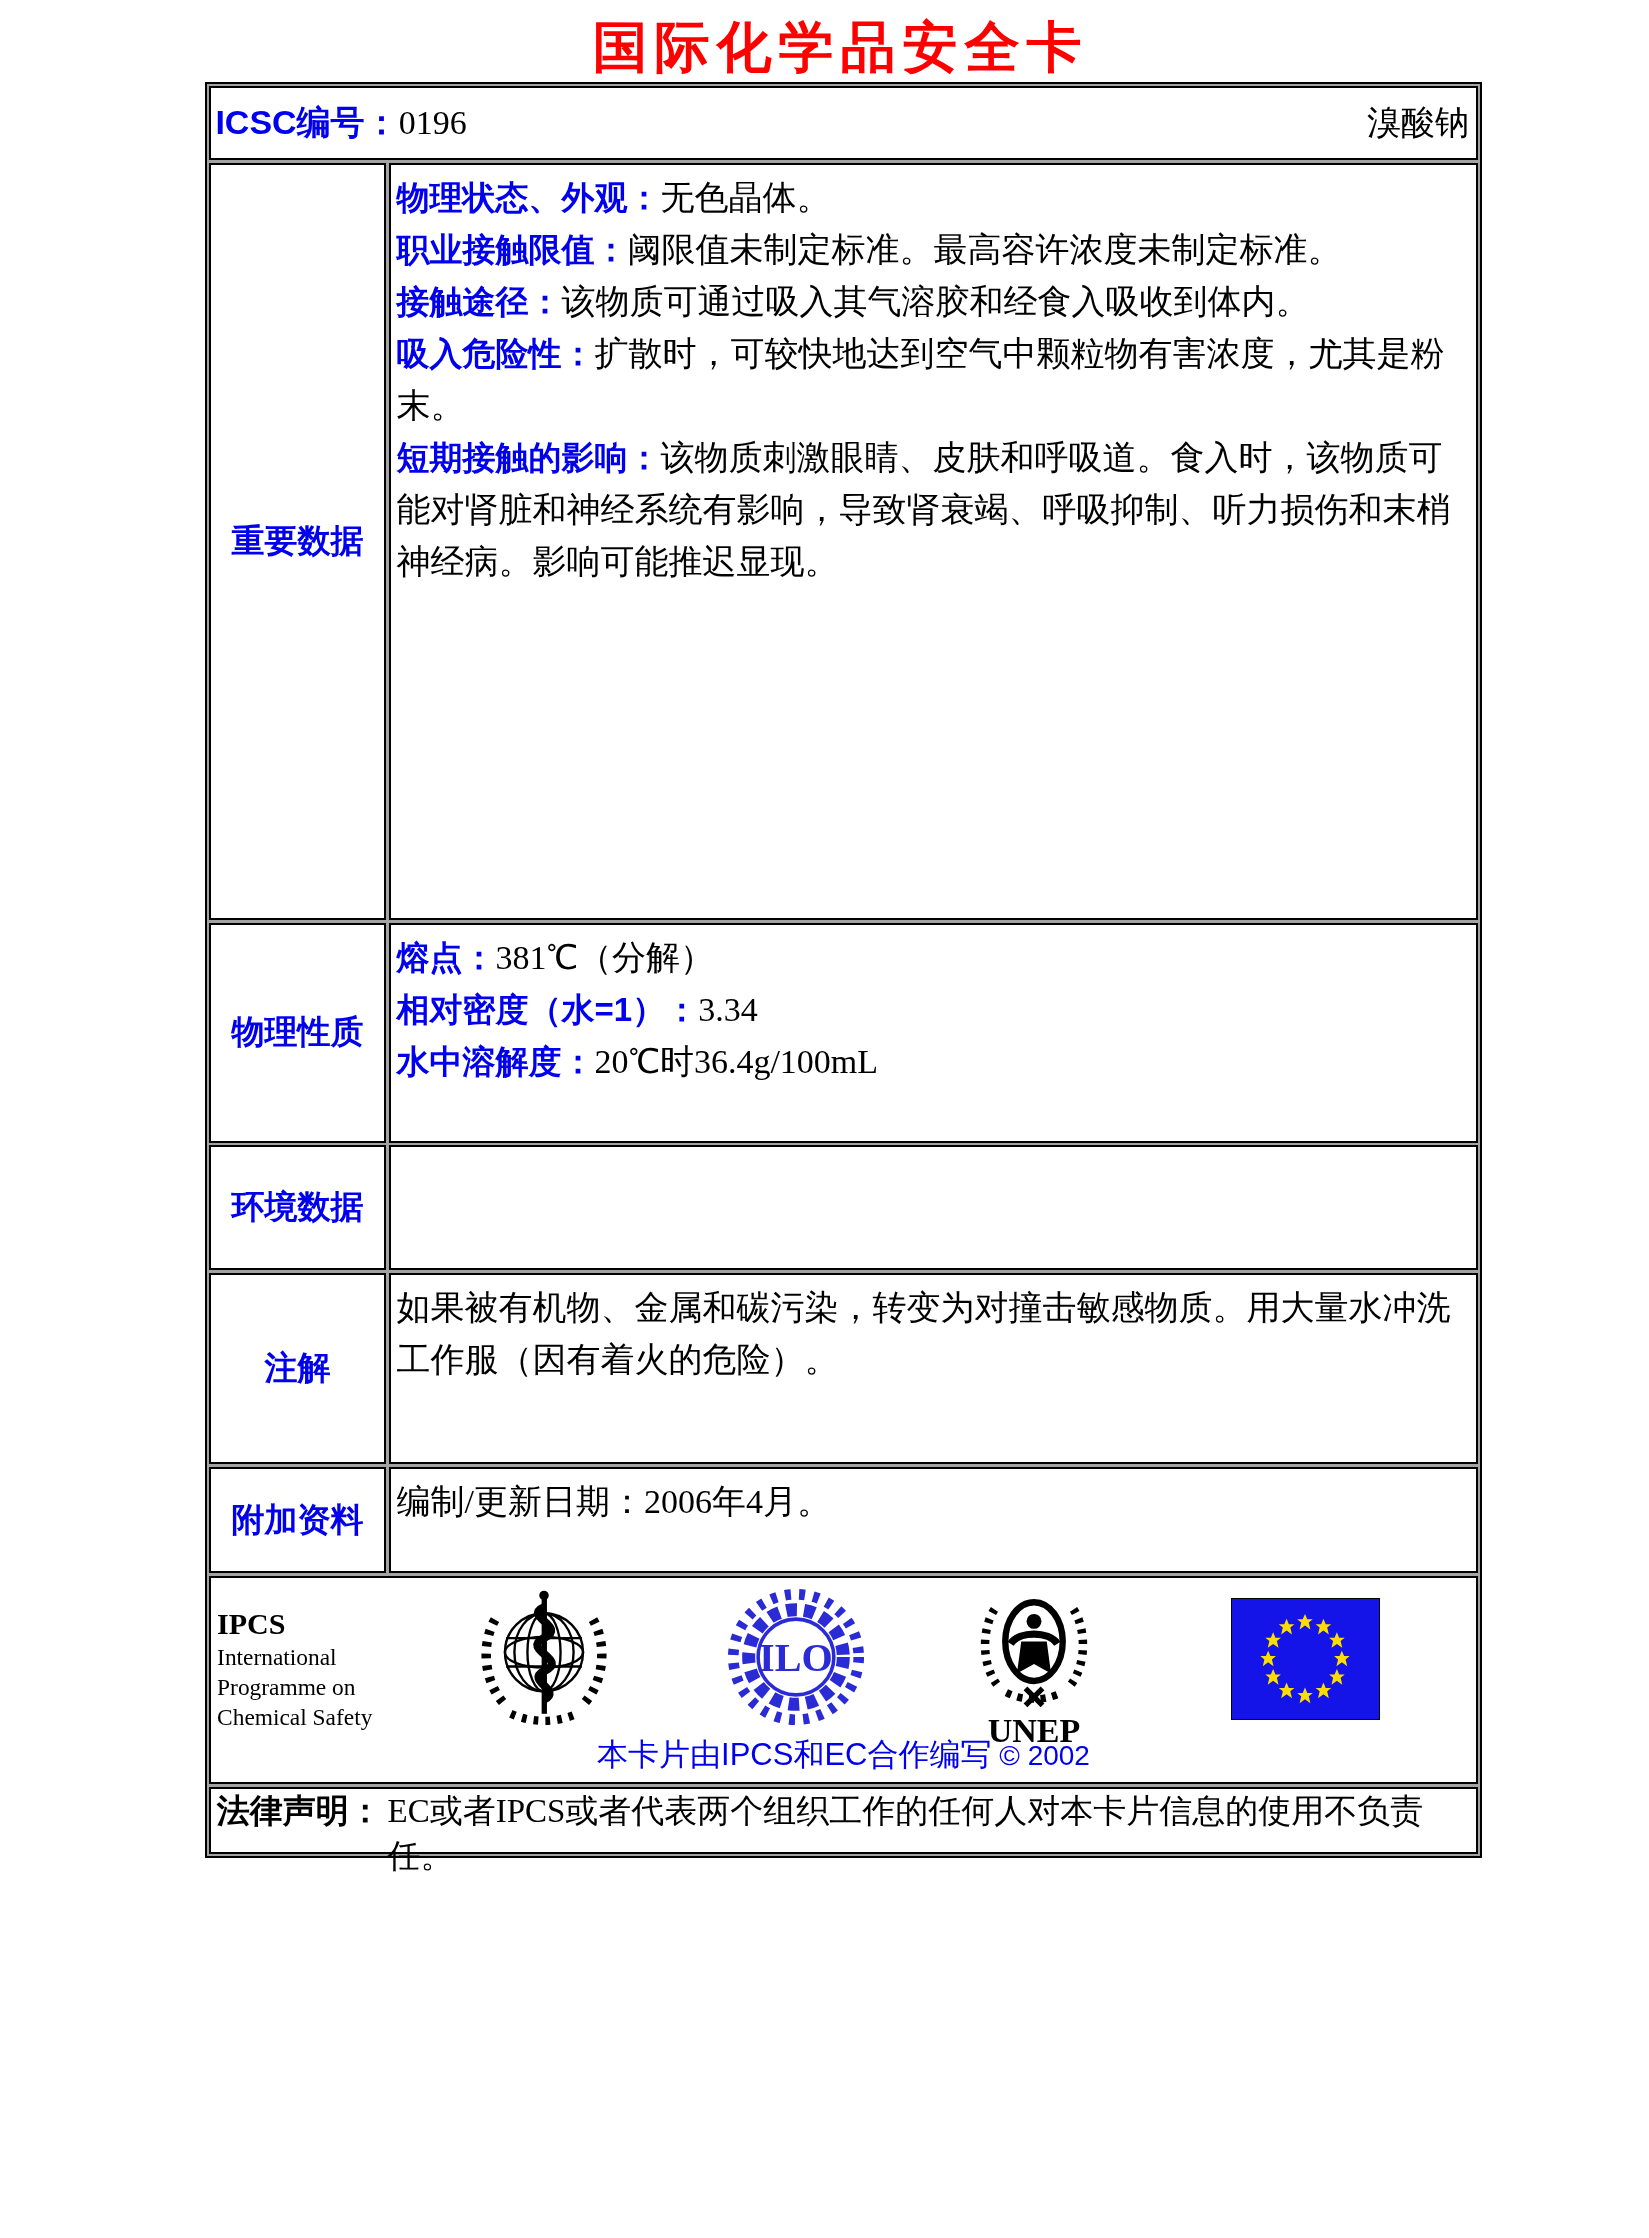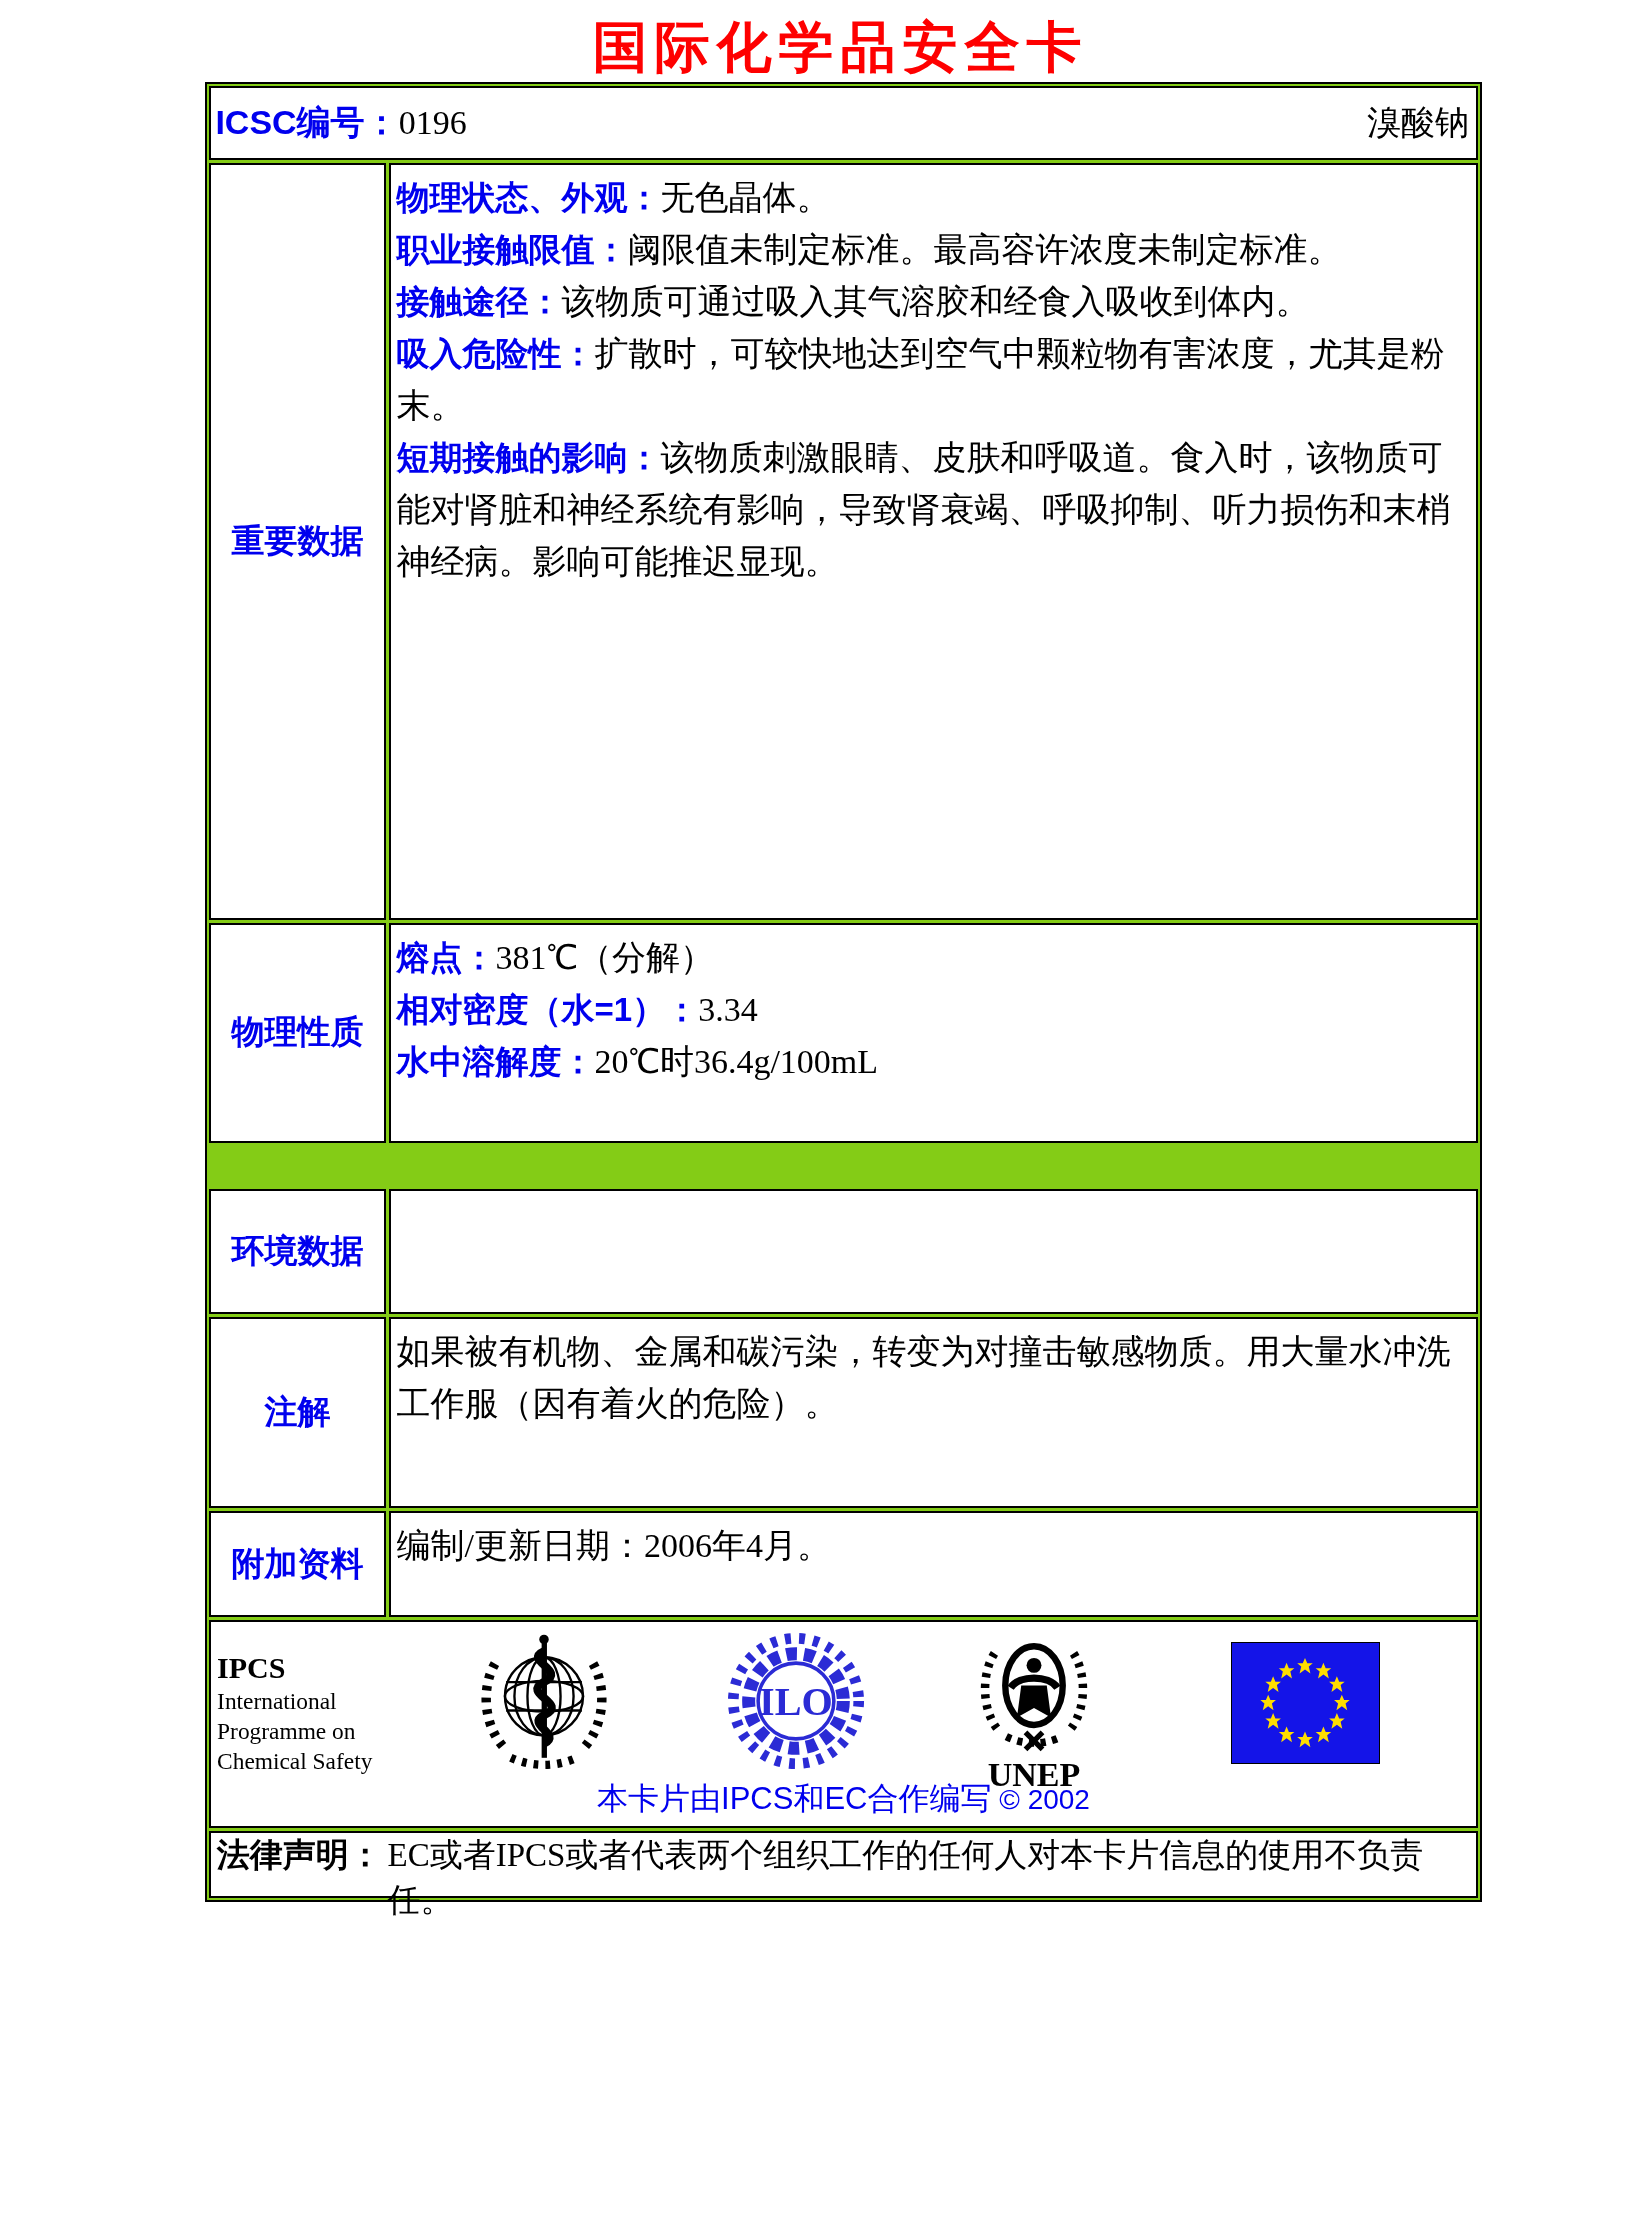--- a/index.html
+++ b/index.html
@@ -17,21 +17,21 @@
     font-weight: bold;
     font-size: 55px;
     letter-spacing: 7px;
     color: #fe0000;
   }
   .card {
     position: absolute; left: 205px; top: 82px; width: 1277px;
     border: 2.1px solid #000;
     padding: 2.1px;
     display: flex; flex-direction: column; gap: 2.8px;
-    background: #84cc16;
+    background: #a3a3a3;
   }
   .row { display: flex; gap: 2.8px; }
   .cell { border: 2.1px solid #000; background: #fff; }
   
   .hdr-cell {
     width: 100%; height: 74px;
     display: flex; align-items: center; justify-content: space-between;
     padding: 0 7px 0 4.3px;
     font-size: 34px;
   }
@@ -59,21 +59,21 @@
   }
   .entry { margin: 0; }
   .entry .lbl {
     color: #0000ee;
     font-family: "Liberation Sans", sans-serif;
     font-weight: bold;
     font-size: 33px;
   }
   .h-important { height: 757px; }
   .h-physical  { height: 220px; }
-  .h-environment { height: 125px; margin-top: 44px; }
+  .h-environment { height: 125px; }
   .h-notes     { height: 191px; }
   .h-additional{ height: 106px; }
   
   .logos-cell { width: 100%; height: 208px; position: relative; }
   .ipcs-block {
     position: absolute; left: 6px; top: 27px;
     font-family: Liberation Serif, serif;
   }
   .ipcs-title { font-size: 30px; font-weight: bold; line-height: 37px; }
   .ipcs-desc  { font-size: 23.4px; line-height: 30px; }

